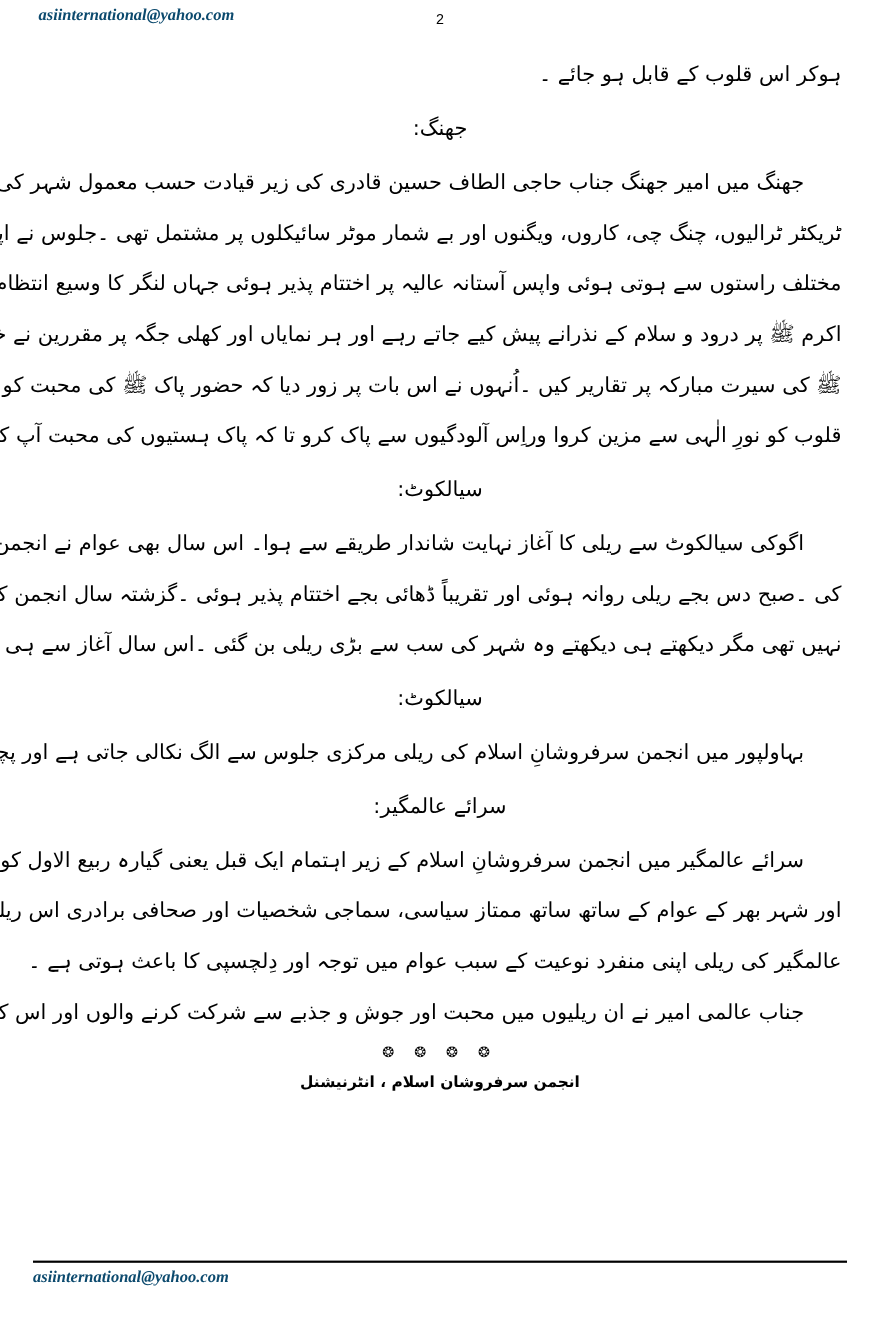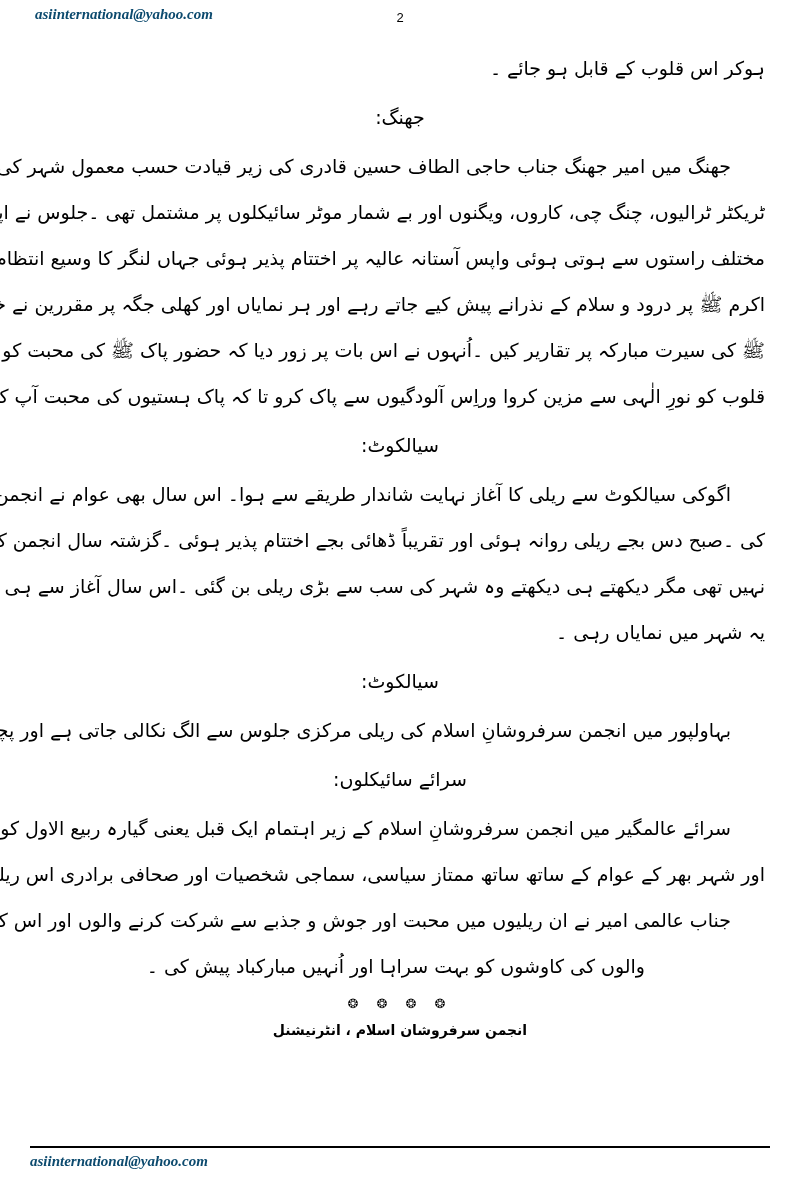--- a/index.html
+++ b/index.html
@@ -104,31 +104,30 @@
     <div class="uline">ٹریکٹر ٹرالیوں، چنگ چی، کاروں، ویگنوں اور بے شمار موٹر سائیکلوں پر مشتمل تھی ۔جلوس نے اپنے روٹ کے مطابق شہر کا چکر لگایا اور</div>
     <div class="uline">مختلف راستوں سے ہوتی ہوئی واپس آستانہ عالیہ پر اختتام پذیر ہوئی جہاں لنگر کا وسیع انتظام کیا گیا تھا۔ اس دوران سارا راستہ حضور</div>
     <div class="uline">اکرم ﷺ پر درود و سلام کے نذرانے پیش کیے جاتے رہے اور ہر نمایاں اور کھلی جگہ پر مقررین نے خطاب کرتے ہوئے رسول اللہ</div>
     <div class="uline">ﷺ کی سیرت مبارکہ پر تقاریر کیں ۔اُنہوں نے اس بات پر زور دیا کہ حضور پاک ﷺ کی محبت کو حاصل کرنے کے لئے اپنے</div>
     <div class="uline">قلوب کو نورِ الٰہی سے مزین کروا وراِس آلودگیوں سے پاک کرو تا کہ پاک ہستیوں کی محبت آپ کے دِل میں جاگزیں ہو سکے ۔</div>
 
     <div class="heading">سیالکوٹ:</div>
     <div class="uline first">اگوکی سیالکوٹ سے ریلی کا آغاز نہایت شاندار طریقے سے ہوا۔ اس سال بھی عوام نے انجمن کی ریلی میں بھرپور شرکت</div>
     <div class="uline">کی ۔صبح دس بجے ریلی روانہ ہوئی اور تقریباً ڈھائی بجے اختتام پذیر ہوئی ۔گزشتہ سال انجمن کی ریلی شروع ہوتے وقت زیادہ بڑی</div>
     <div class="uline">نہیں تھی مگر دیکھتے ہی دیکھتے وہ شہر کی سب سے بڑی ریلی بن گئی ۔اس سال آغاز سے ہی اس میں لوگوں نے بھرپور شرکت کری اور</div>
-    <div class="uline end">یہ شہر میں نمایاں رہی ۔</div>
 
     <div class="heading">سیالکوٹ:</div>
     <div class="uline first">بہاولپور میں انجمن سرفروشانِ اسلام کی ریلی مرکزی جلوس سے الگ نکالی جاتی ہے اور پچھلے سال کی طرح اس سال بھی</div>
 
-    <div class="heading">سرائے سائیکلوں:</div>
+    <div class="heading">سرائے عالمگیر:</div>
     <div class="uline first">سرائے عالمگیر میں انجمن سرفروشانِ اسلام کے زیر اہتمام ایک قبل یعنی گیارہ ربیع الاول کو شاندار ریلی کا اہتمام کیا جاتا ہے</div>
     <div class="uline">اور شہر بھر کے عوام کے ساتھ ساتھ ممتاز سیاسی، سماجی شخصیات اور صحافی برادری اس ریلی میں بھرپور شرکت کرتے ہیں ۔سرائے</div>
+    <div class="uline end">عالمگیر کی ریلی اپنی منفرد نوعیت کے سبب عوام میں توجہ اور دِلچسپی کا باعث ہوتی ہے ۔</div>
 
     <div class="uline first end">جناب عالمی امیر نے ان ریلیوں میں محبت اور جوش و جذبے سے شرکت کرنے والوں اور اس کے انتظامات کرنے</div>
-    <div class="uline end indent-lg">والوں کی کاوشوں کو بہت سراہا اور اُنہیں مبارکباد پیش کی ۔</div>
 
   </div>
 
   <div class="closing">
     <div class="stars">❂ ❂ ❂ ❂</div>
     <div class="org">انجمن سرفروشان اسلام ، انٹرنیشنل</div>
   </div>
 
   <div class="footer">
     <span class="link-text">asiinternational@yahoo.com</span>

